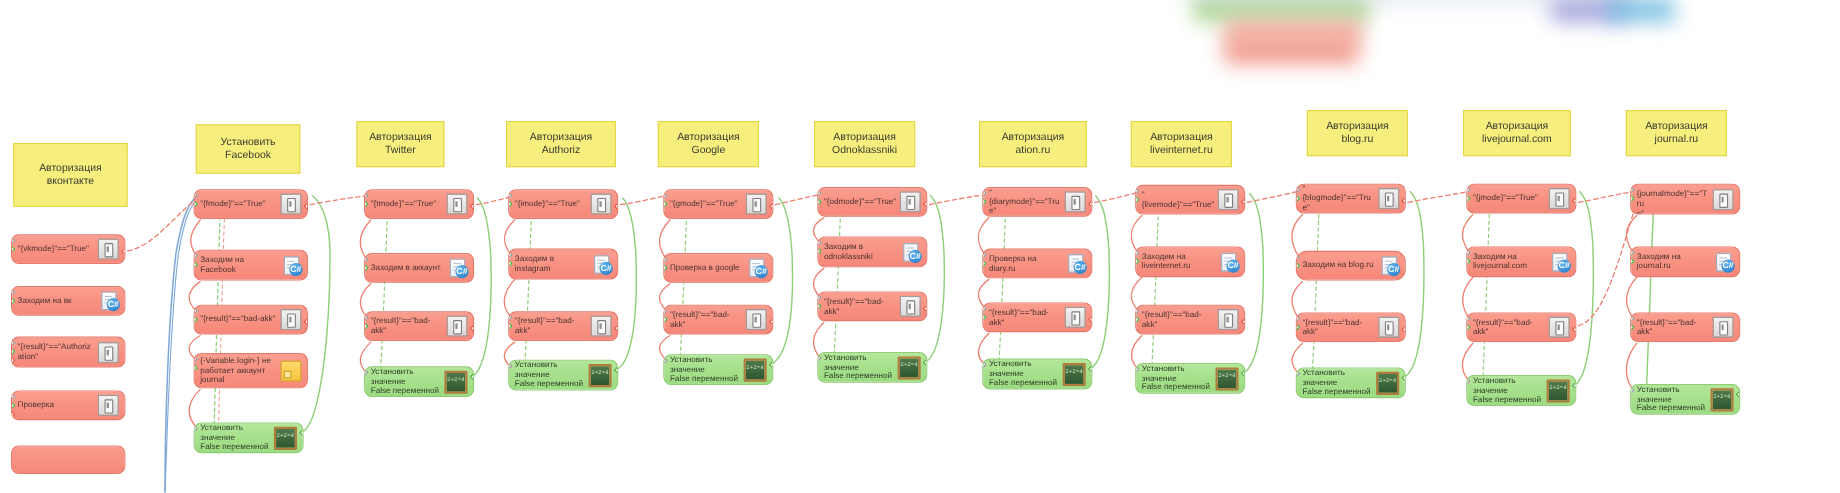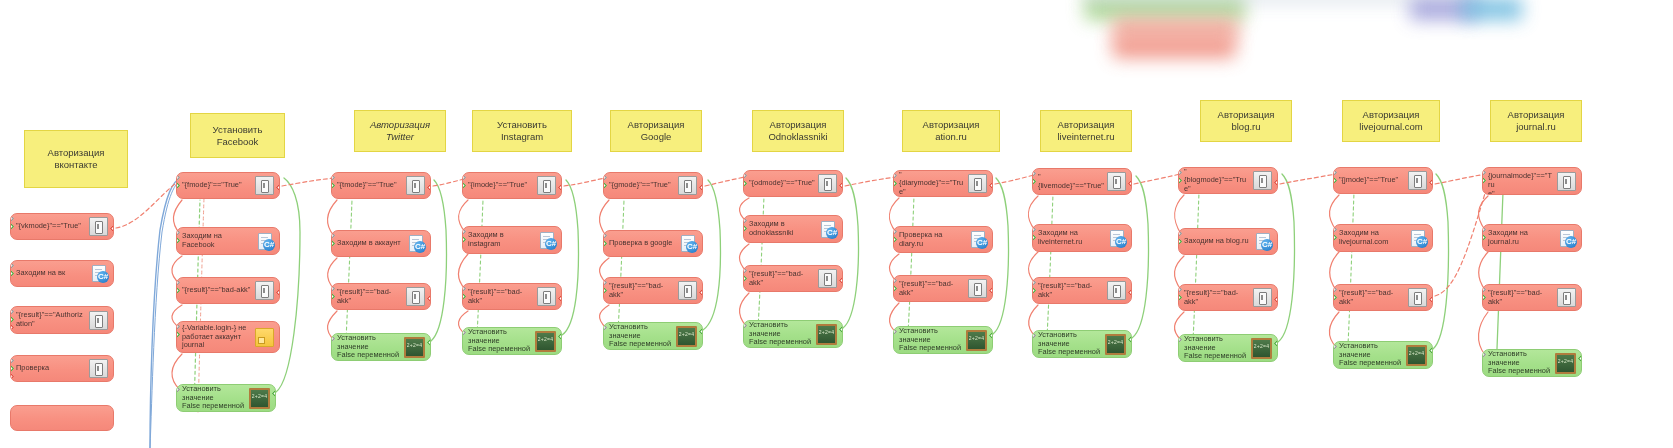--- a/index.html
+++ b/index.html
@@ -29,21 +29,20 @@
     box-sizing: border-box;
     display: flex;
     align-items: center;
     justify-content: center;
     text-align: center;
     color: #3a3a32;
     font-size: 9.5px;
     line-height: 12px;
     padding: 2px 4px;
     white-space: pre-line;
-    margin-left: 12px;
   }
 
   
   .node {
     position: absolute;
     box-sizing: border-box;
     border-radius: 7px;
     display: flex;
     align-items: center;
     padding: 3px 5px;
@@ -272,22 +271,22 @@
       <path d="M1488 196 C 1477 206, 1475 216, 1485 230" stroke="#f08070" stroke-width="1.2"></path>
       <path d="M1488 252 C 1477 264, 1475 276, 1485 290" stroke="#f08070" stroke-width="1.2"></path>
       <path d="M1488 312 C 1477 326, 1475 342, 1485 355" stroke="#f08070" stroke-width="1.2"></path>
       <path d="M1496 375 C 1499 310, 1501 246, 1503 192" stroke="#8ed07a" stroke-width="1.3"></path>
     </g>
   </svg>
 
   <div id="groups-layer">
       <div class="group-header" style="left: 12px; top: 130px; width: 104px; height: 58px;"><span>Авторизация вконтакте</span></div>
       <div class="group-header" style="left: 178px; top: 113px; width: 95px; height: 45px;"><span>Установить Facebook</span></div>
-      <div class="group-header" style="left: 342px; top: 110px; width: 92px; height: 42px; font-style: italic;"><span>Авторизация Twitter</span></div>
-      <div class="group-header" style="left: 460px; top: 110px; width: 100px; height: 42px;"><span>Установить Instagram</span></div>
+      <div class="group-header" style="left: 324px; top: 110px; width: 80px; height: 42px;"><span>Авторизация Twitter</span></div>
+      <div class="group-header" style="left: 460px; top: 110px; width: 100px; height: 42px;"><span>Авторизация Authoriz</span></div>
       <div class="group-header" style="left: 598px; top: 110px; width: 92px; height: 42px;"><span>Авторизация Google</span></div>
       <div class="group-header" style="left: 740px; top: 110px; width: 92px; height: 42px;"><span>Авторизация
 Odnoklassniki</span></div>
       <div class="group-header" style="left: 890px; top: 110px; width: 98px; height: 42px;"><span>Авторизация ation.ru</span></div>
       <div class="group-header" style="left: 1028px; top: 110px; width: 92px; height: 42px;"><span>Авторизация
 liveinternet.ru</span></div>
       <div class="group-header" style="left: 1188px; top: 100px; width: 92px; height: 42px;"><span>Авторизация
 blog.ru</span></div>
       <div class="group-header" style="left: 1330px; top: 100px; width: 98px; height: 42px;"><span>Авторизация
 livejournal.com</span></div>
@@ -584,21 +583,21 @@
         <span class="port in-grey"></span>
         <span class="port out-green"></span>
       </div>
       <div class="node red" style="left: 1178px; top: 167px; width: 100px; height: 27px;">
         <span class="label">"{blogmode}"=="True"</span>
         <span class="icon ic-cond"></span>
         <span class="port in-grey"></span>
         <span class="port in-green"></span>
         <span class="port out-red"></span>
       </div>
-      <div class="node red" style="left: 1178px; top: 228px; width: 100px; height: 27px;">
+      <div class="node red" style="left: 1178px; top: 228px; width: 100px; height: 27px; border-radius: 10px;">
         <span class="label">Заходим на blog.ru</span>
         <span class="icon ic-cs">
           <span class="page">
             <i style="top: 3px;"></i>
             <i style="top: 6px;"></i>
             <i style="top: 9px;"></i>
           </span>
           <span class="badge">C#</span>
         </span>
         <span class="port in-grey"></span>

